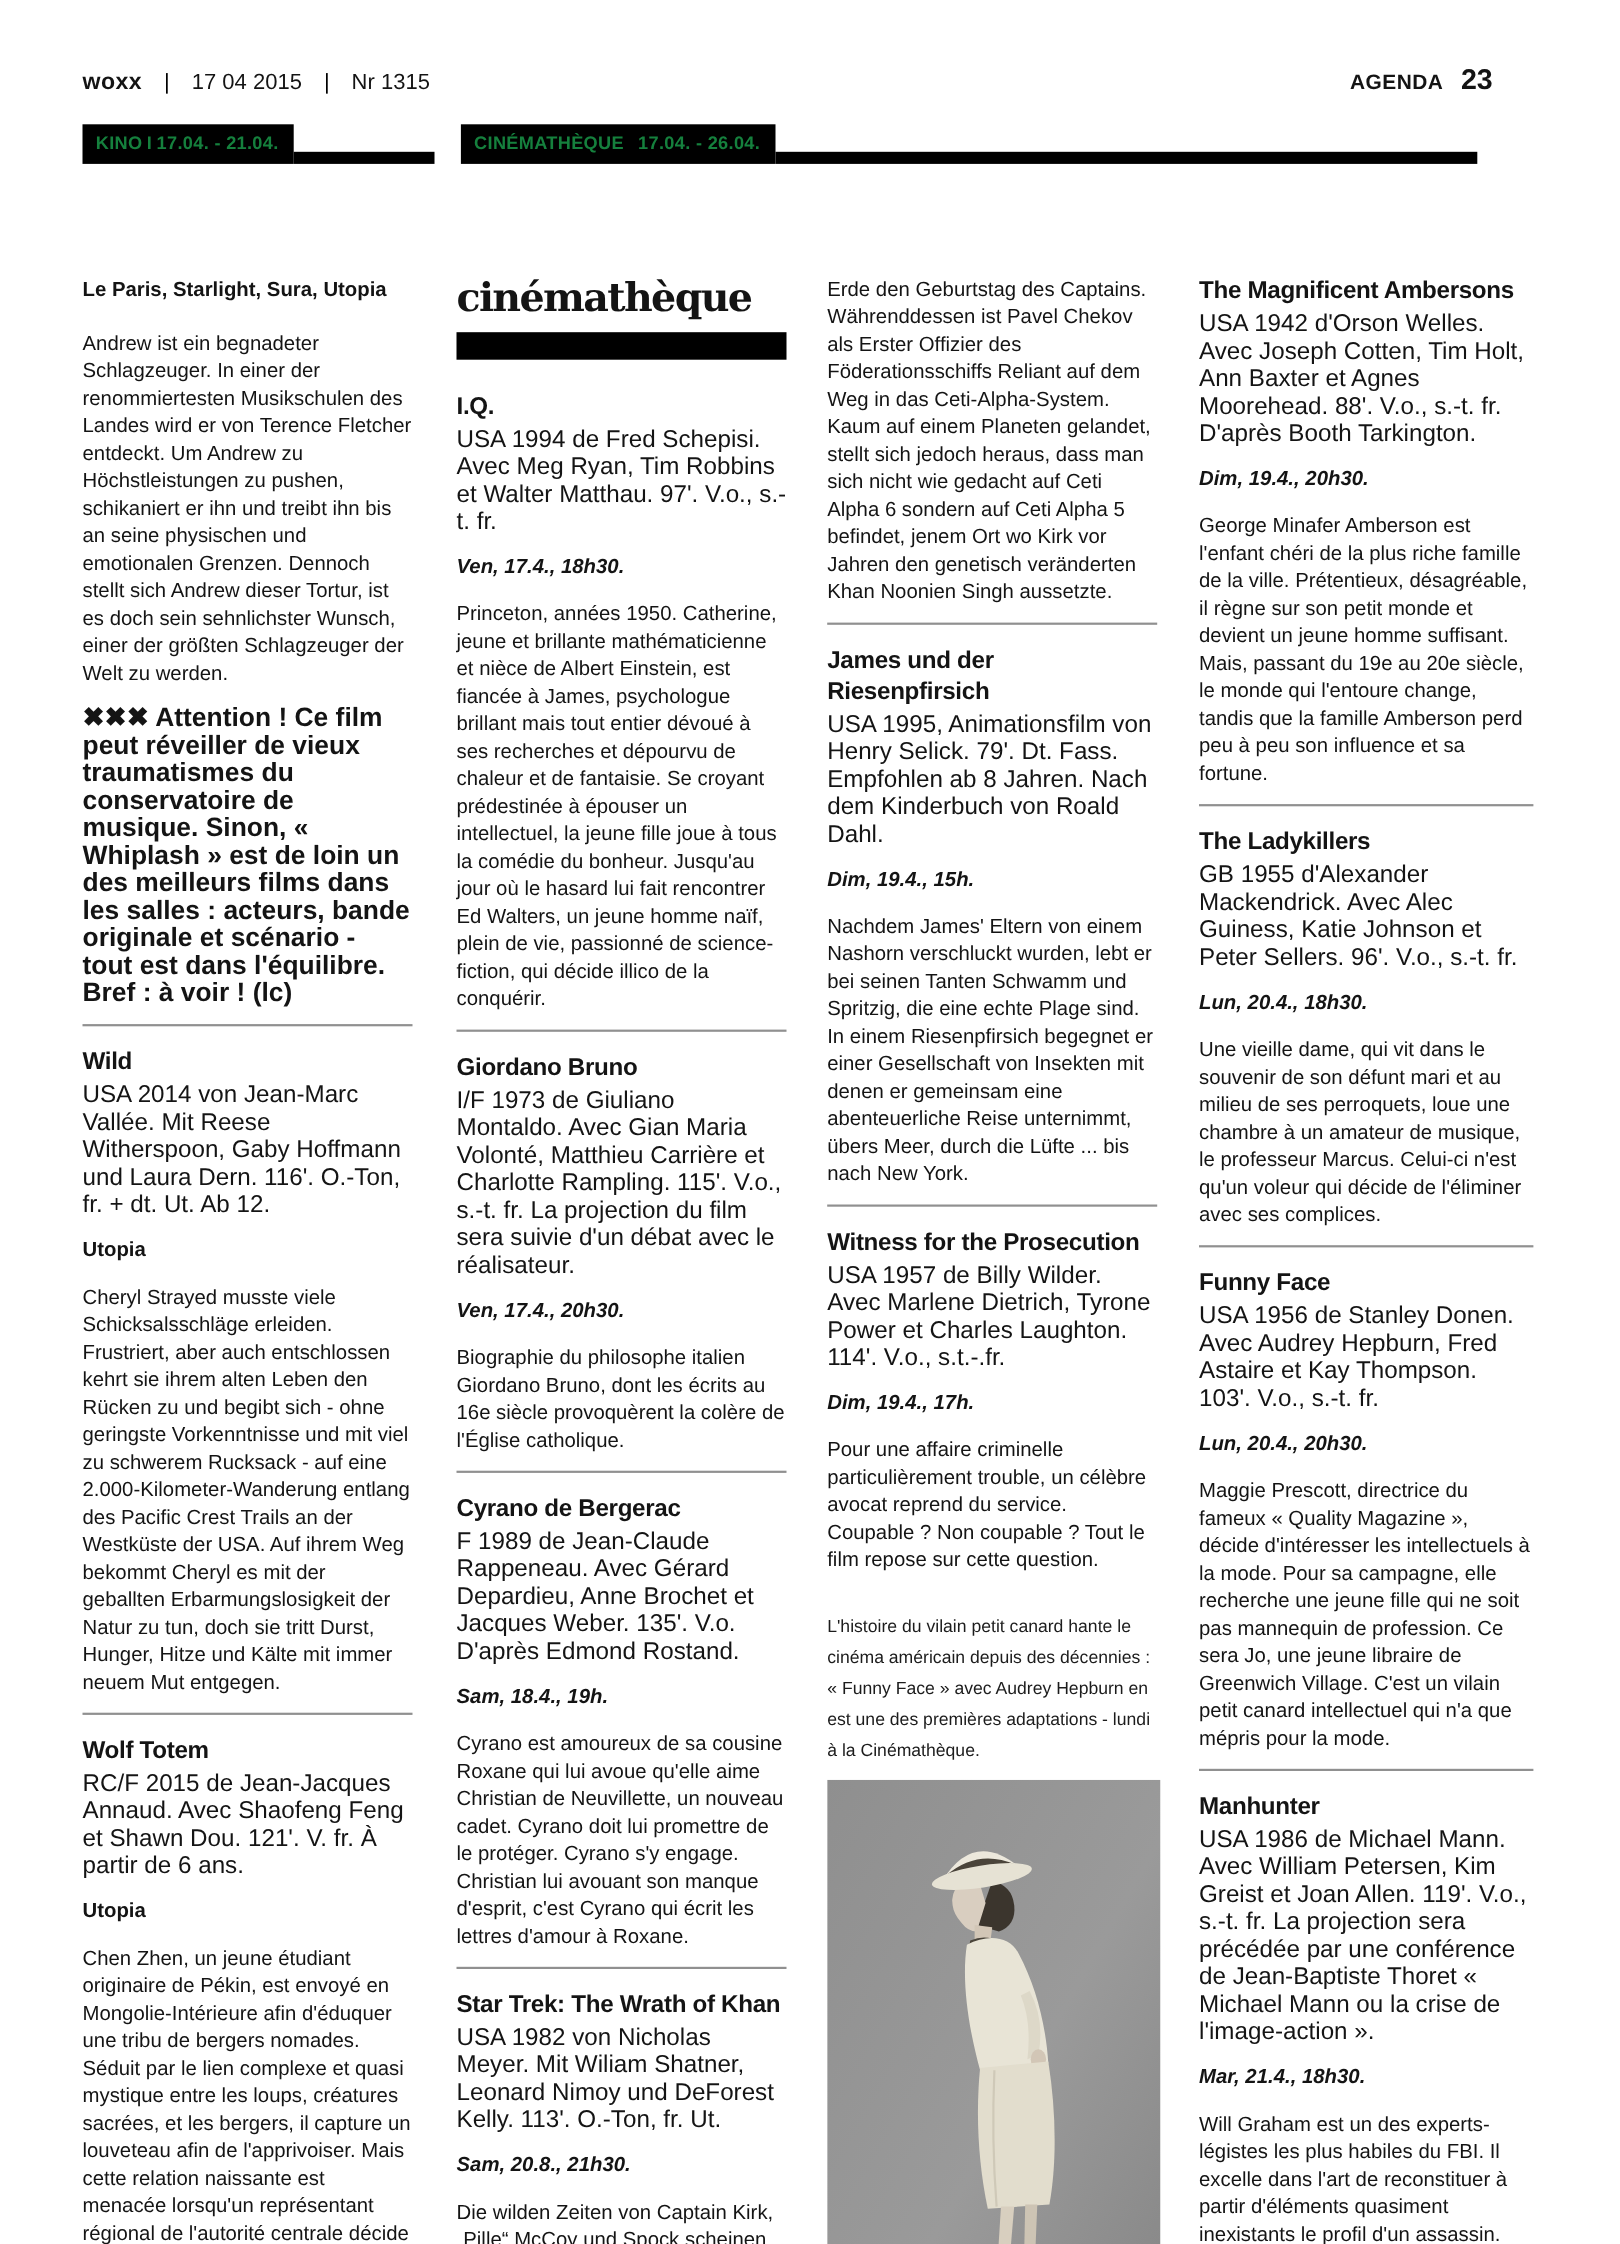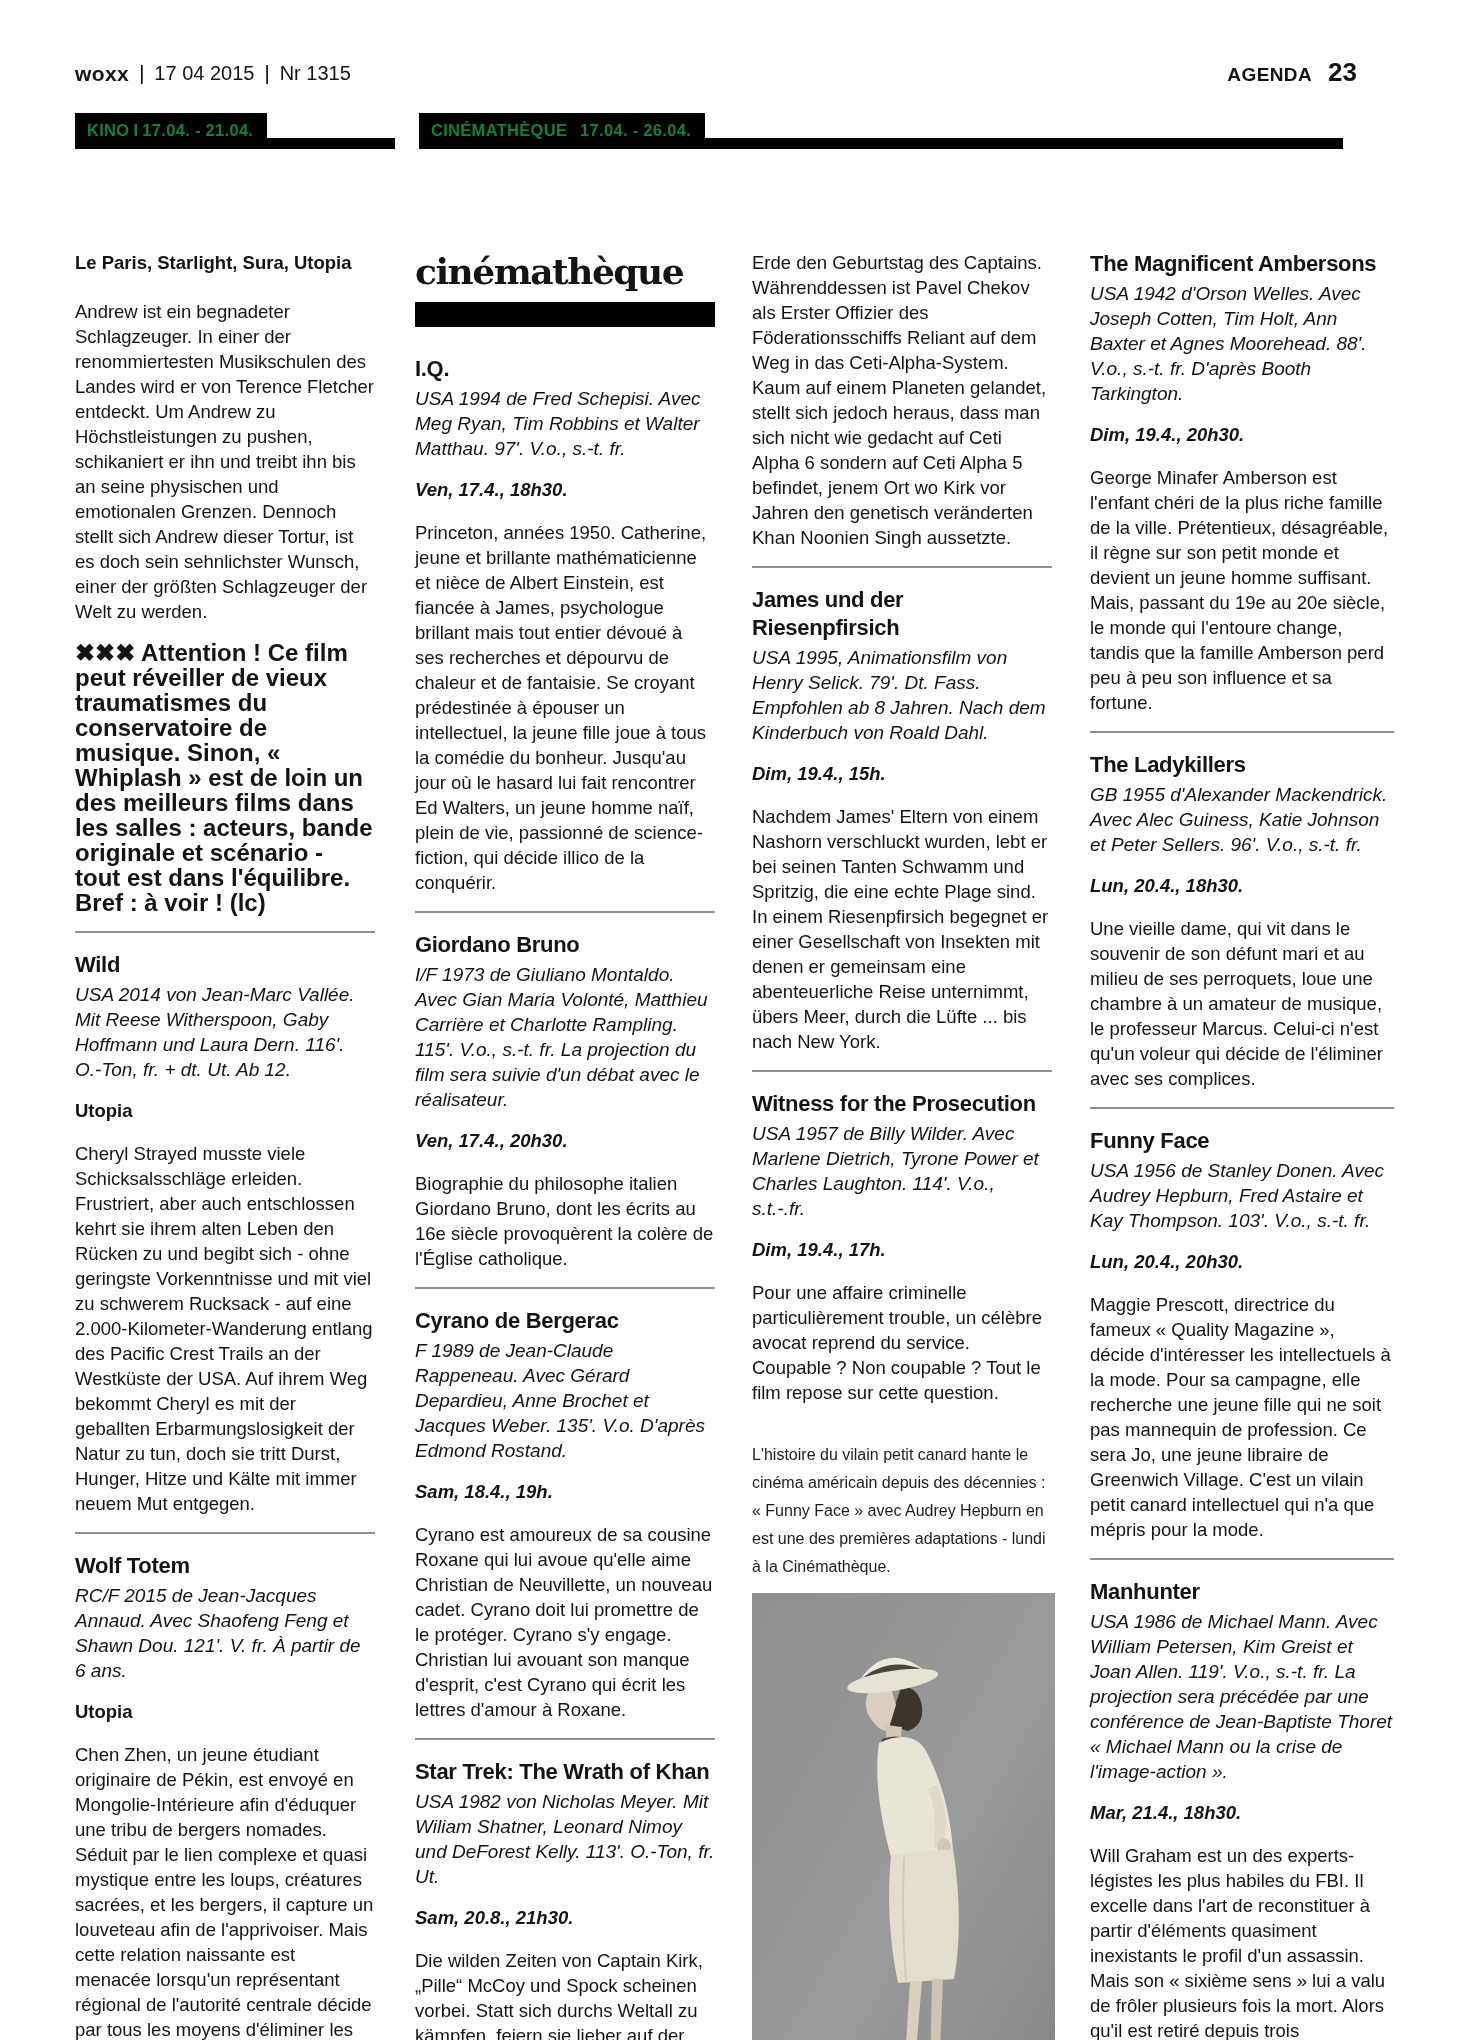--- a/index.html
+++ b/index.html
@@ -2,21 +2,21 @@
 <html><head>
 <meta charset="utf-8">
 <style>
   html,body{margin:0;padding:0;background:#e8e8e8;}
   .page{position:relative;width:1473px;height:2040px;background:#ffffff;overflow:hidden;
         font-family:"Liberation Sans",sans-serif;color:#141414;margin:0 auto;}
 
   
   .masthead{position:absolute;top:57px;left:75px;width:1282px;display:flex;
             justify-content:space-between;align-items:baseline;}
-  .m-left{display:flex;align-items:flex-start;gap:10px;font-size:20px;}
+  .m-left{display:flex;align-items:flex-end;gap:20px;font-size:20px;}
   .brand{font-weight:bold;font-size:21px;letter-spacing:.4px;}
   .pipe{font-weight:400;color:#000;font-size:20px;}
   .m-right{display:flex;align-items:baseline;gap:16px;}
   .section-label{font-weight:bold;font-size:19px;letter-spacing:.4px;}
   .page-number{font-weight:bold;font-size:26px;}
 
   
   .bar-row{position:absolute;top:113px;display:flex;align-items:flex-end;}
   .bar-kino{left:75px;width:320px;}
   .bar-cine{left:419px;width:924px;justify-content:space-between;}
@@ -31,21 +31,21 @@
   #col2{left:415px;}
   #col3{left:752px;}
   #col4{left:1090px;width:304px;}
 
   
   .b-venues{font-weight:bold;font-size:18.5px;line-height:25px;margin:0 0 24px;}
   .b-body{font-size:18.5px;line-height:25px;margin:0 0 16px;}
   .b-rating{font-size:24px;line-height:25px;margin:0 0 16px;font-weight:bold;}
   hr.b-rule{border:0;border-top:2px solid #909090;margin:16px 0 18px;}
   .b-title{font-weight:bold;font-size:22px;letter-spacing:-.3px;line-height:28px;margin:0 0 3px;}
-  .b-credits{font-style:italic;font-size:19px;line-height:25px;margin:0 0 16px;}
+  .b-credits{font-size:22px;line-height:25px;margin:0 0 16px;}
   .b-venue{font-weight:bold;font-size:18.5px;line-height:25px;margin:0 0 18px;}
   .b-date{font-weight:bold;font-size:18.5px;line-height:25px;margin:0 0 18px;font-style:italic;}
   .b-logo{font-family:"DejaVu Serif",serif;font-weight:bold;font-size:36px;
           letter-spacing:-1.5px;line-height:42px;margin:0 0 10px;}
   .b-bar{height:25px;background:#000;margin:0 0 28px;}
   .b-caption{font-size:16px;line-height:28px;margin:36px 0 12px;color:#1c1c1c;}
 
   
   figure.photo{margin:2px 0 0;position:relative;width:303px;height:535px;}
   figure.photo svg{display:block;}

